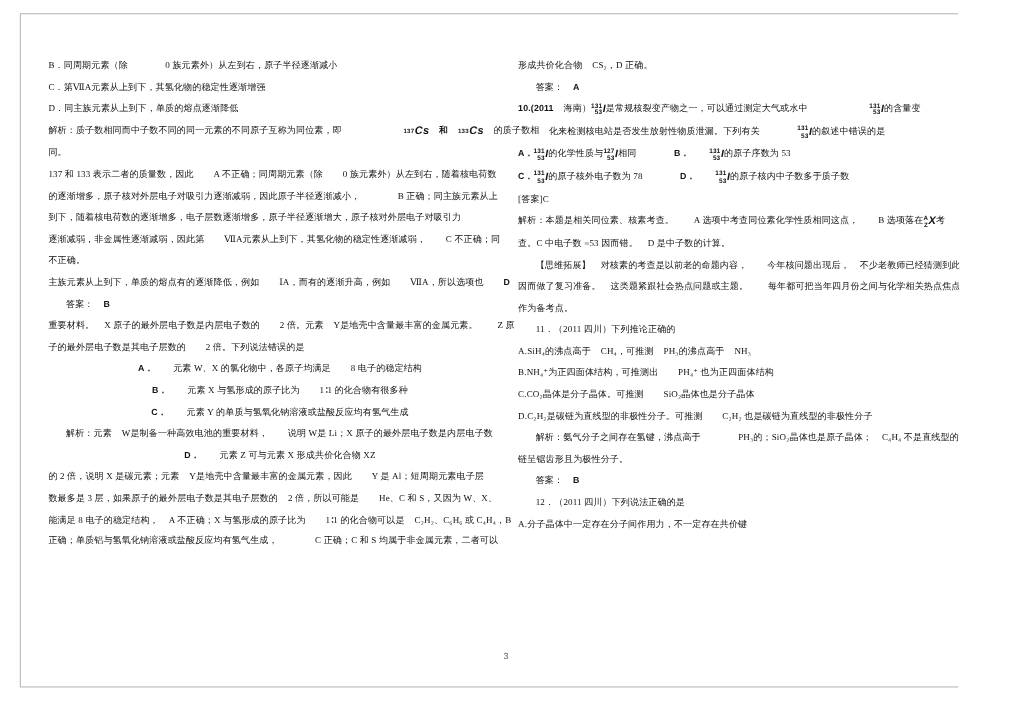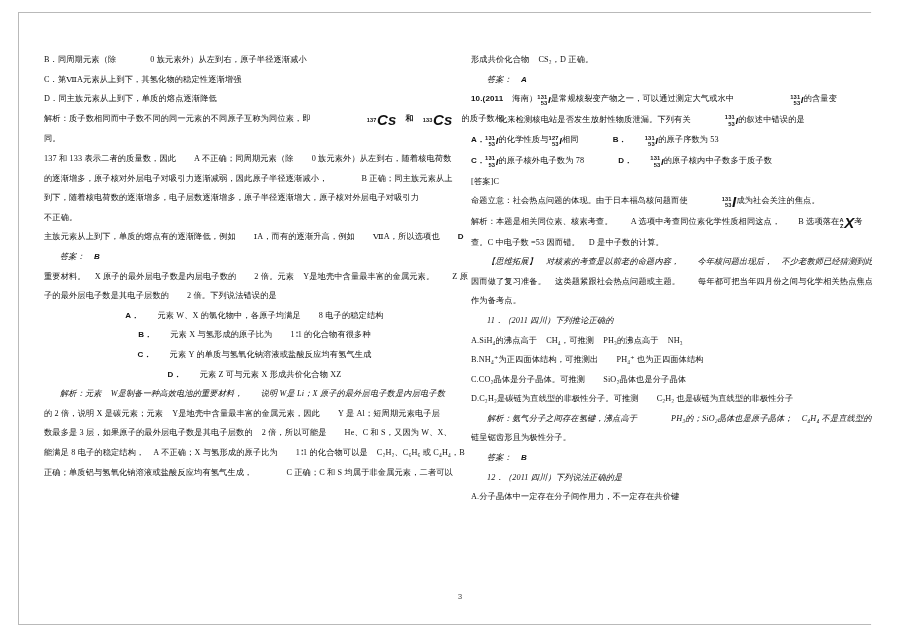--- a/index.html
+++ b/index.html
@@ -40,21 +40,21 @@
     box-sizing: border-box;
   }
   .line {
     font-size: 8.2px;
     line-height: 19.6px;
     color: #121212;
     letter-spacing: 0.15px;
     white-space: nowrap;
     overflow: visible;
   }
-  .indent1 { text-indent: 16px; font-style: italic; }
+  .indent1 { text-indent: 16px; }
   .indent2 { padding-left: 16px; text-align: center; }
   .indent3 { padding-left: 28px; }
   .gap { display: inline-block; width: 18px; }
   .gap-sm { display: inline-block; width: 9px; }
   .gap-lg { display: inline-block; width: 34px; }
   .gap-xl { display: inline-block; width: 56px; }
   .lat {
     font-family: "Liberation Sans", "DejaVu Sans", sans-serif;
     font-size: 8px;
     font-weight: bold;
@@ -71,21 +71,21 @@
     vertical-align: middle;
     text-align: right;
     line-height: 6.2px;
     font-size: 5.6px;
     margin-right: 0.5px;
   }
   .iso .nums span { display: block; }
   .iso .sym {
     display: inline-block;
     vertical-align: middle;
-    font-size: 15px;
+    font-size: 10px;
     font-style: italic;
   }
   .iso-big .nums { font-size: 5.8px; line-height: 6.4px; }
   .iso-big .sym { font-size: 9.5px; }
   .pagenum {
     position: absolute;
     left: 0;
     top: 592px;
     width: 920px;
     text-align: center;
@@ -129,20 +129,23 @@
       </div>
 
       <div class="line">
         <span>的逐渐增多，原子核对外层电子对吸引力逐渐减弱，因此原子半径逐渐减小，</span><span class="gap-lg"></span><span>B 正确；同主族元素从上</span>
       </div>
 
       <div class="line">
         <span>到下，随着核电荷数的逐渐增多，电子层数逐渐增多，原子半径逐渐增大，原子核对外层电子对吸引力</span>
       </div>
 
+      <div class="line">
+        <span>逐渐减弱，非金属性逐渐减弱，因此第</span><span class="gap"></span><span>ⅦA元素从上到下，其氢化物的稳定性逐渐减弱，</span><span class="gap"></span><span>C 不正确；同</span>
+      </div>
 
       <div class="line">
         <span>不正确。</span>
       </div>
 
       <div class="line">
         <span>主族元素从上到下，单质的熔点有的逐渐降低，例如</span><span class="gap"></span><span>ⅠA，而有的逐渐升高，例如</span><span class="gap"></span><span>ⅦA，所以选项也</span><span class="gap"></span><span class="lat">D</span>
       </div>
 
       <div class="line indent1">
@@ -163,28 +166,28 @@
       </div>
 
       <div class="line indent2">
         <span class="lat">B．</span><span class="gap"></span><span>元素 X 与氢形成的原子比为</span><span class="gap"></span><span>1∶1 的化合物有很多种</span>
       </div>
 
       <div class="line indent2">
         <span class="lat">C．</span><span class="gap"></span><span>元素 Y 的单质与氢氧化钠溶液或盐酸反应均有氢气生成</span>
       </div>
 
+      <div class="line indent1">
+        <span>解析：元素</span><span class="gap-sm"></span><span>W是制备一种高效电池的重要材料，</span><span class="gap"></span><span>说明 W是 Li；X 原子的最外层电子数是内层电子数</span>
+      </div>
+
       <div class="line indent2">
         <span class="lat">D．</span><span class="gap"></span><span>元素 Z 可与元素 X 形成共价化合物 XZ</span>
       </div>
 
-      <div class="line indent1">
-        <span>解析：元素</span><span class="gap-sm"></span><span>W是制备一种高效电池的重要材料，</span><span class="gap"></span><span>说明 W是 Li；X 原子的最外层电子数是内层电子数</span>
-      </div>
-
       <div class="line">
         <span>的 2 倍，说明 X 是碳元素；元素</span><span class="gap-sm"></span><span>Y是地壳中含量最丰富的金属元素，因此</span><span class="gap"></span><span>Y 是 Al；短周期元素电子层</span>
       </div>
 
       <div class="line">
         <span>数最多是 3 层，如果原子的最外层电子数是其电子层数的</span><span class="gap-sm"></span><span>2 倍，所以可能是</span><span class="gap"></span><span>He、C 和 S，又因为 W、X、</span>
       </div>
 
 
       <div class="line">
@@ -220,23 +223,20 @@
       </div>
 
       <div class="line">
         <span class="lat">C．</span><span class="iso iso-big"><span class="nums"><span>131</span><span>53</span></span><span class="sym">I</span></span><span>的原子核外电子数为 78</span><span class="gap-lg"></span><span class="lat">D．</span><span class="gap"></span><span class="iso iso-big"><span class="nums"><span>131</span><span>53</span></span><span class="sym">I</span></span><span>的原子核内中子数多于质子数</span>
       </div>
 
       <div class="line">
         <span>[答案]C</span>
       </div>
 
-      <div class="line">
-        <span>命题立意：社会热点问题的体现。由于日本福岛核问题而使</span><span class="gap-lg"></span><span class="iso"><span class="nums"><span>131</span><span>53</span></span><span class="sym">I</span></span><span>成为社会关注的焦点。</span>
-      </div>
 
       <div class="line">
         <span>解析：本题是相关同位素、核素考查。</span><span class="gap"></span><span>A 选项中考查同位素化学性质相同这点，</span><span class="gap"></span><span>B 选项落在</span><span class="iso"><span class="nums"><span>A</span><span>Z</span></span><span class="sym">X</span></span><span>考</span>
       </div>
 
       <div class="line">
         <span>查。C 中电子数 =53 因而错。</span><span class="gap-sm"></span><span>D 是中子数的计算。</span>
       </div>
 
       <div class="line indent1">

